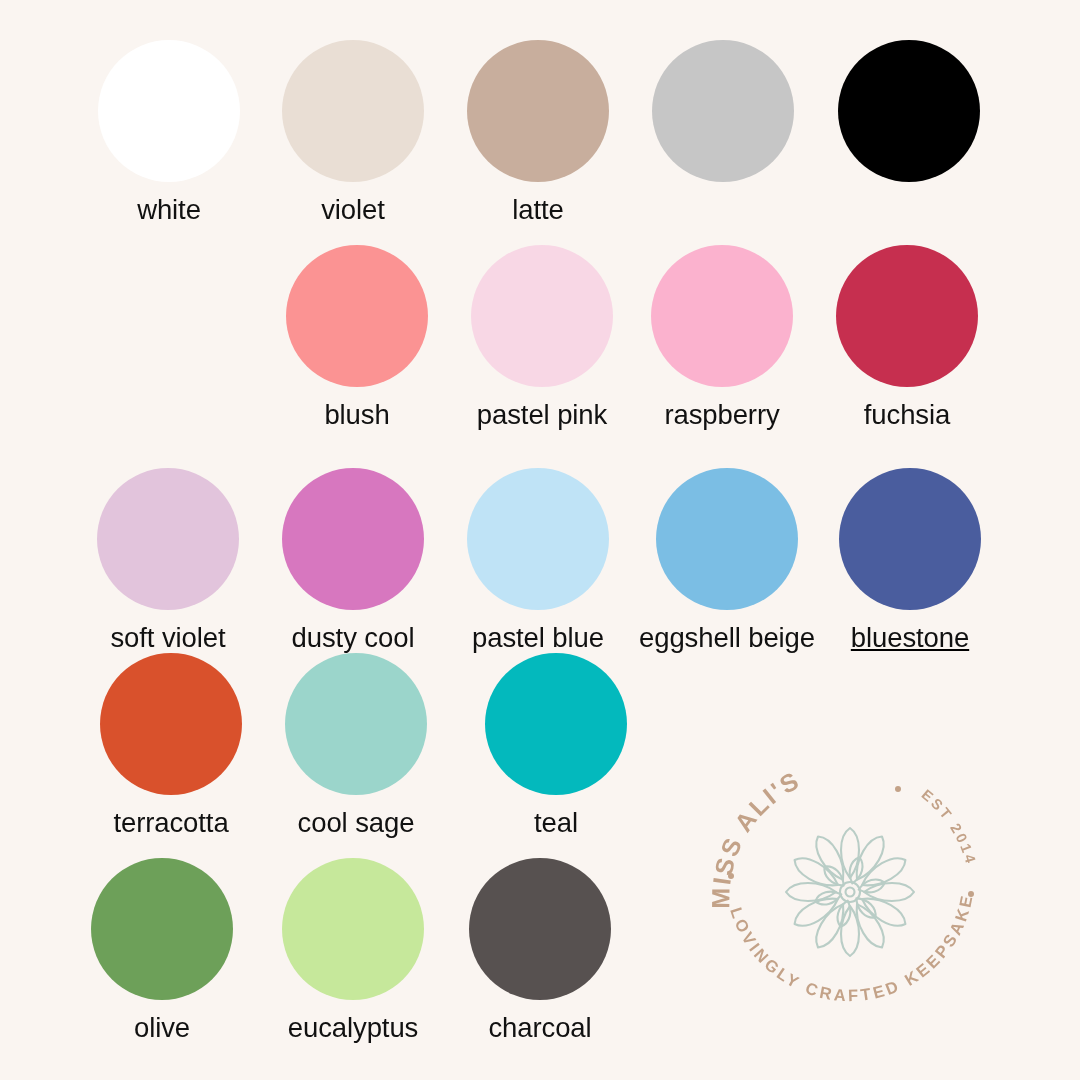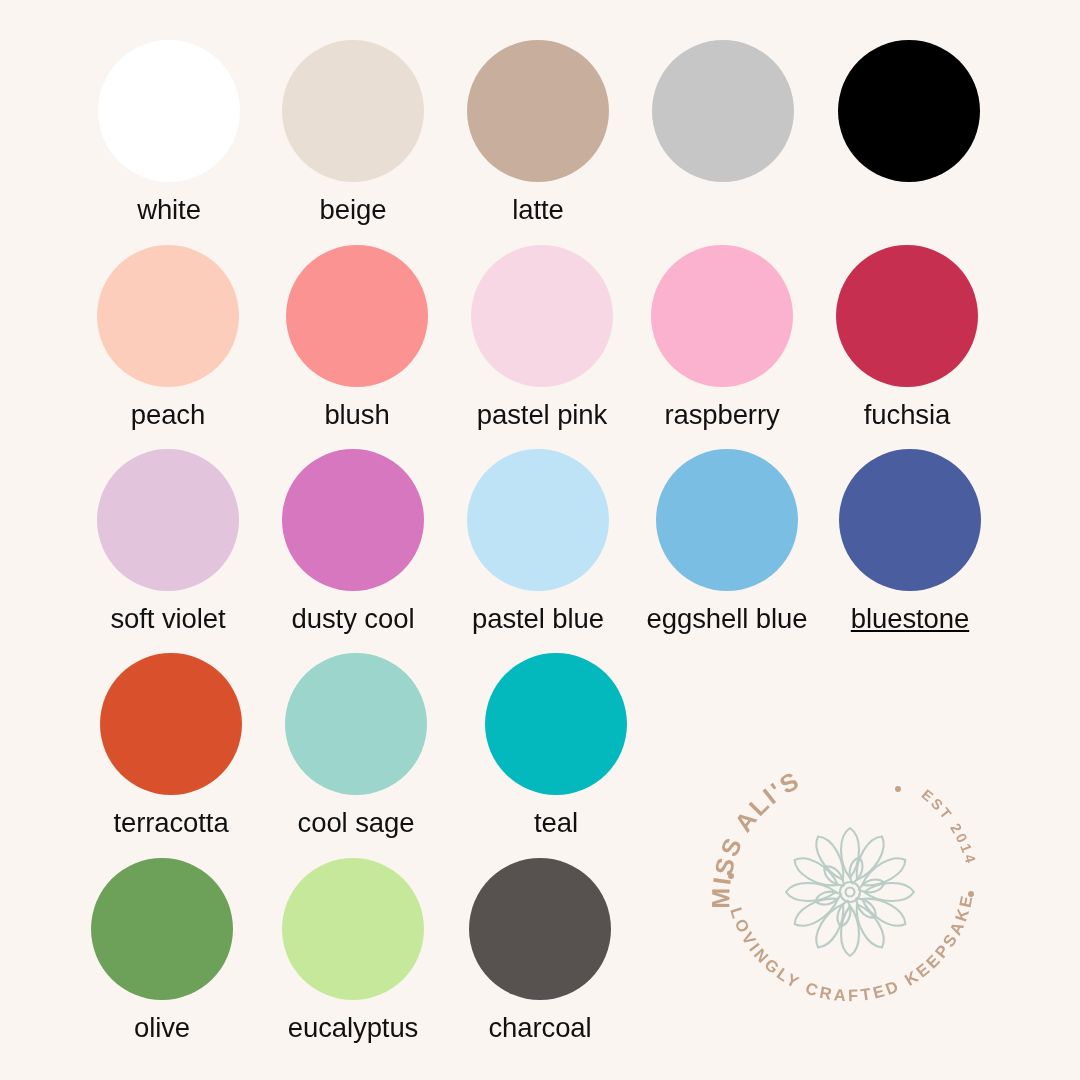--- a/index.html
+++ b/index.html
@@ -101,73 +101,69 @@
 
 <div id="board">
 
   <div class="swatch-row" style="top:40px;">
     <div class="swatch" style="left:69px;">
       <span class="swatch-dot" style="background:#ffffff;"></span>
       <span class="swatch-label">white</span>
     </div>
     <div class="swatch" style="left:253px;">
       <span class="swatch-dot" style="background:#e9ded4;"></span>
-      <span class="swatch-label">beige</span>
+      <span class="swatch-label">violet</span>
     </div>
     <div class="swatch" style="left:438px;">
       <span class="swatch-dot" style="background:#c8ae9d;"></span>
       <span class="swatch-label">latte</span>
     </div>
     <div class="swatch" style="left:623px;">
       <span class="swatch-dot" style="background:#c6c6c6;"></span>
     </div>
     <div class="swatch" style="left:809px;">
       <span class="swatch-dot" style="background:#000000;"></span>
     </div>
   </div>
 
   <div class="swatch-row" style="top:245px;">
-    <div class="swatch" style="left:68px;">
-      <span class="swatch-dot" style="background:#fdcdbb;"></span>
-      <span class="swatch-label">peach</span>
-    </div>
     <div class="swatch" style="left:257px;">
       <span class="swatch-dot" style="background:#fb9393;"></span>
       <span class="swatch-label">blush</span>
     </div>
     <div class="swatch" style="left:442px;">
       <span class="swatch-dot" style="background:#f8d7e5;"></span>
       <span class="swatch-label">pastel pink</span>
     </div>
     <div class="swatch" style="left:622px;">
       <span class="swatch-dot" style="background:#fbb2ce;"></span>
       <span class="swatch-label">raspberry</span>
     </div>
     <div class="swatch" style="left:807px;">
       <span class="swatch-dot" style="background:#c62f4f;"></span>
       <span class="swatch-label">fuchsia</span>
     </div>
   </div>
 
-  <div class="swatch-row" style="top:449px;padding-left:28px;">
+  <div class="swatch-row" style="top:468px;padding-left:28px;">
     <div class="swatch" style="left:68px;">
       <span class="swatch-dot" style="background:#e2c4dc;"></span>
       <span class="swatch-label">soft violet</span>
     </div>
     <div class="swatch" style="left:253px;">
       <span class="swatch-dot" style="background:#d777bf;"></span>
       <span class="swatch-label">dusty cool</span>
     </div>
     <div class="swatch" style="left:438px;">
       <span class="swatch-dot" style="background:#bfe3f6;"></span>
       <span class="swatch-label">pastel blue</span>
     </div>
     <div class="swatch" style="left:627px;">
       <span class="swatch-dot" style="background:#7bbee4;"></span>
-      <span class="swatch-label">eggshell blue</span>
+      <span class="swatch-label">eggshell beige</span>
     </div>
     <div class="swatch" style="left:810px;text-decoration:underline;">
       <span class="swatch-dot" style="background:#4a5d9e;"></span>
       <span class="swatch-label">bluestone</span>
     </div>
   </div>
 
   <div class="swatch-row" style="top:653px;">
     <div class="swatch" style="left:71px;">
       <span class="swatch-dot" style="background:#d9512c;"></span>

